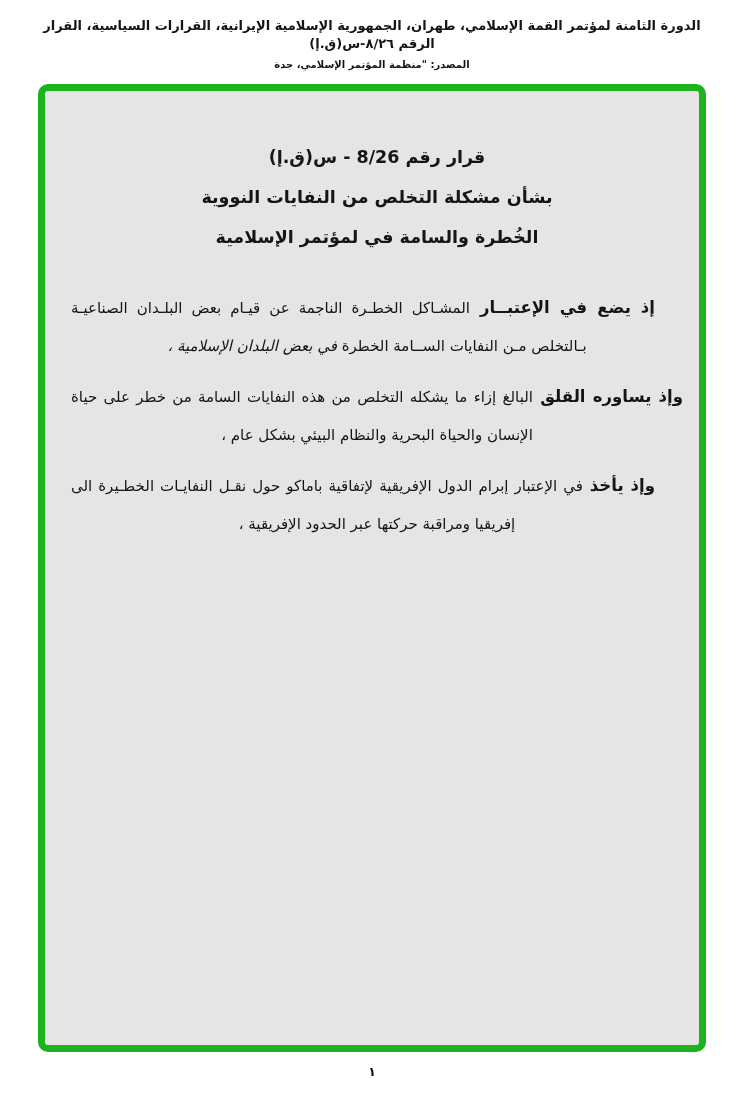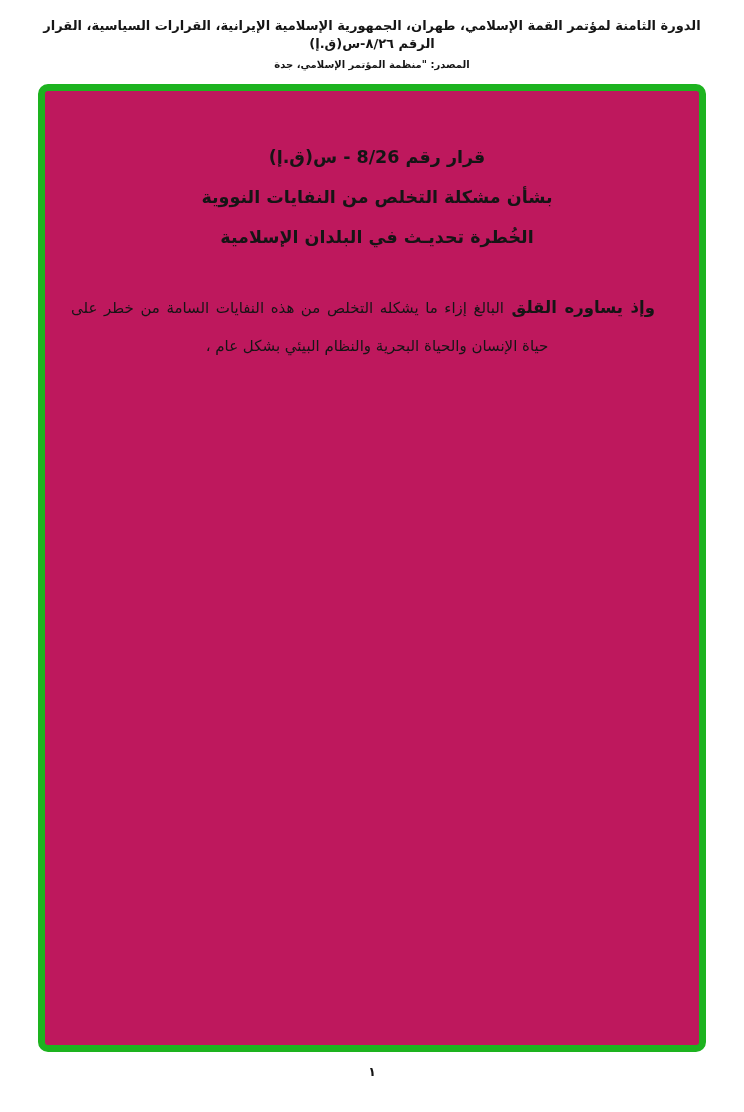--- a/index.html
+++ b/index.html
@@ -31,21 +31,21 @@
     font-size: 10px;
     font-weight: bold;
   }
   .doc-frame {
     box-sizing: border-box;
     width: 668px;
     height: 968px;
     margin: 14px auto 0 auto;
     border: 7px solid #1db31f;
     border-radius: 10px;
-    background: #be185d;
+    background: #e5e5e5;
     padding: 46px 16px 0 26px;
     overflow: hidden;
   }
   .res-title {
     text-align: center;
     font-weight: bold;
     font-size: 17.5px;
     line-height: 40px;
   }
   .res-body {
@@ -85,21 +85,23 @@
 
 <div class="page-header">
   <div class="header-title">الدورة الثامنة لمؤتمر القمة الإسلامي، طهران، الجمهورية الإسلامية الإيرانية، القرارات السياسية، القرار الرقم ٨/٢٦-س(ق.إ)</div>
   <div class="header-source">المصدر: "منظمة المؤتمر الإسلامي، جدة</div>
 </div>
 
 <div class="doc-frame">
   <div class="res-title">
     <div>قرار رقم 8/26 - س(ق.إ)</div>
     <div>بشأن مشكلة التخلص من النفايات النووية</div>
-    <div>الخُطرة تحديـث في البلدان الإسلامية</div>
+    <div>الخُطرة والسامة في لمؤتمر الإسلامية</div>
   </div>
 
   <div class="res-body">
+      <p><span class="seg-lead">إذ يضع في الإعتبــار </span><span class="seg-normal">المشـاكل الخطـرة الناجمة عن قيـام بعض البلـدان الصناعيـة بـالتخلص مـن النفايات الســامة الخطرة </span><span class="seg-italic">في بعض البلدان الإسلامية ،</span></p>
       <p><span class="seg-lead">وإذ يساوره القلق </span><span class="seg-normal">البالغ إزاء ما يشكله التخلص من هذه النفايات السامة من خطر على حياة الإنسان والحياة البحرية والنظام البيئي بشكل عام ،</span></p>
+      <p><span class="seg-lead">وإذ يأخذ </span><span class="seg-normal">في الإعتبار إبرام الدول الإفريقية لإتفاقية باماكو حول نقـل النفايـات الخطـيرة الى إفريقيا ومراقبة حركتها عبر الحدود الإفريقية ،</span></p>
     </div>
 </div>
 
 <div class="page-footer">١</div>
 
 </body></html>

